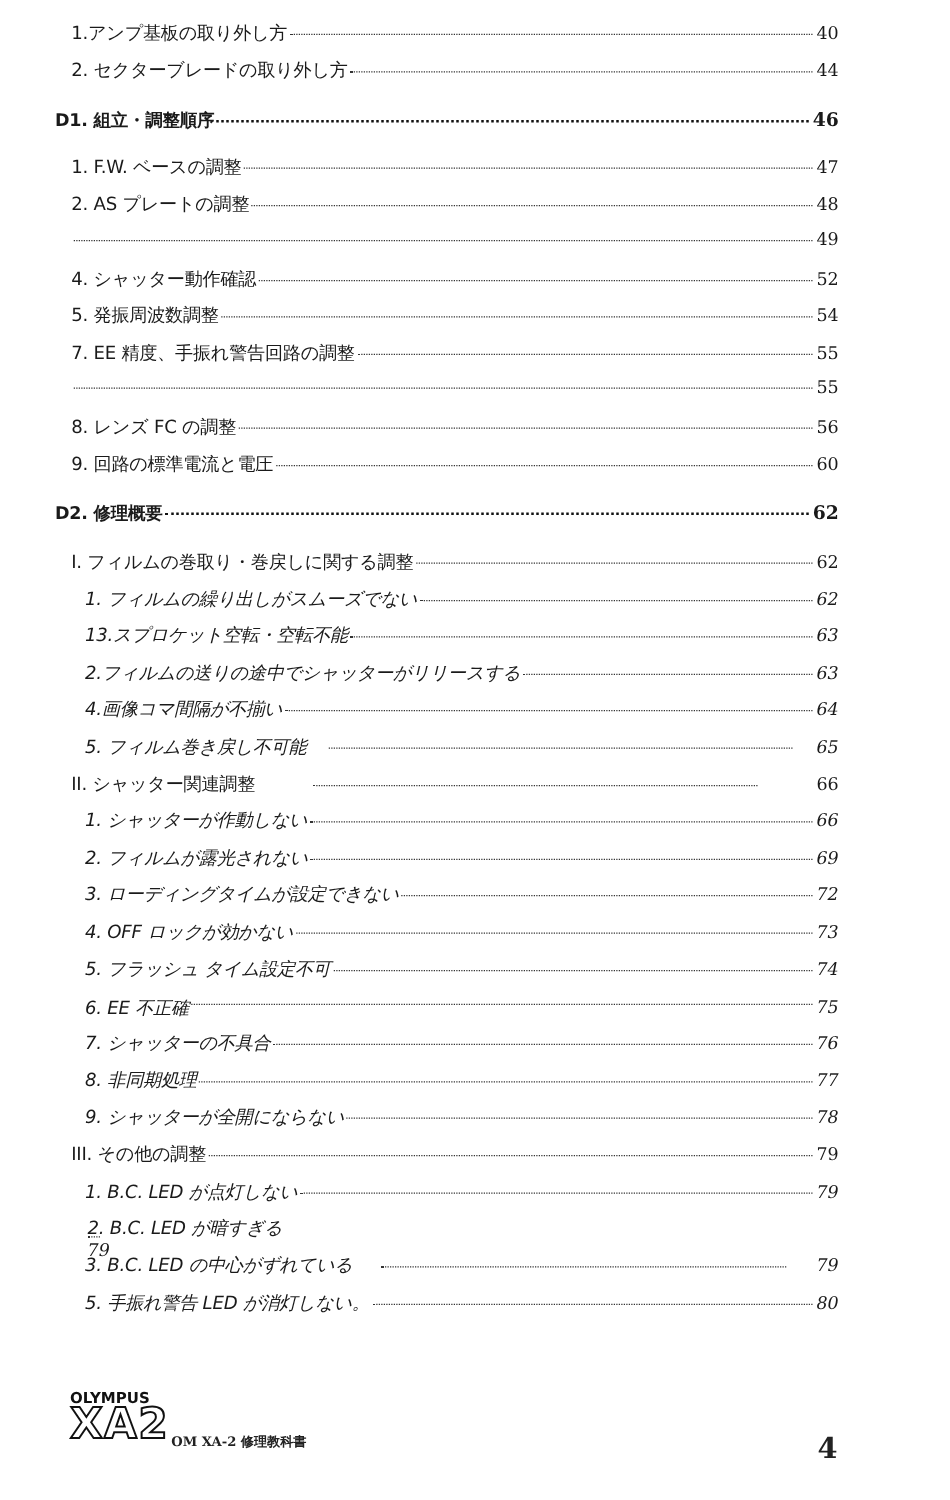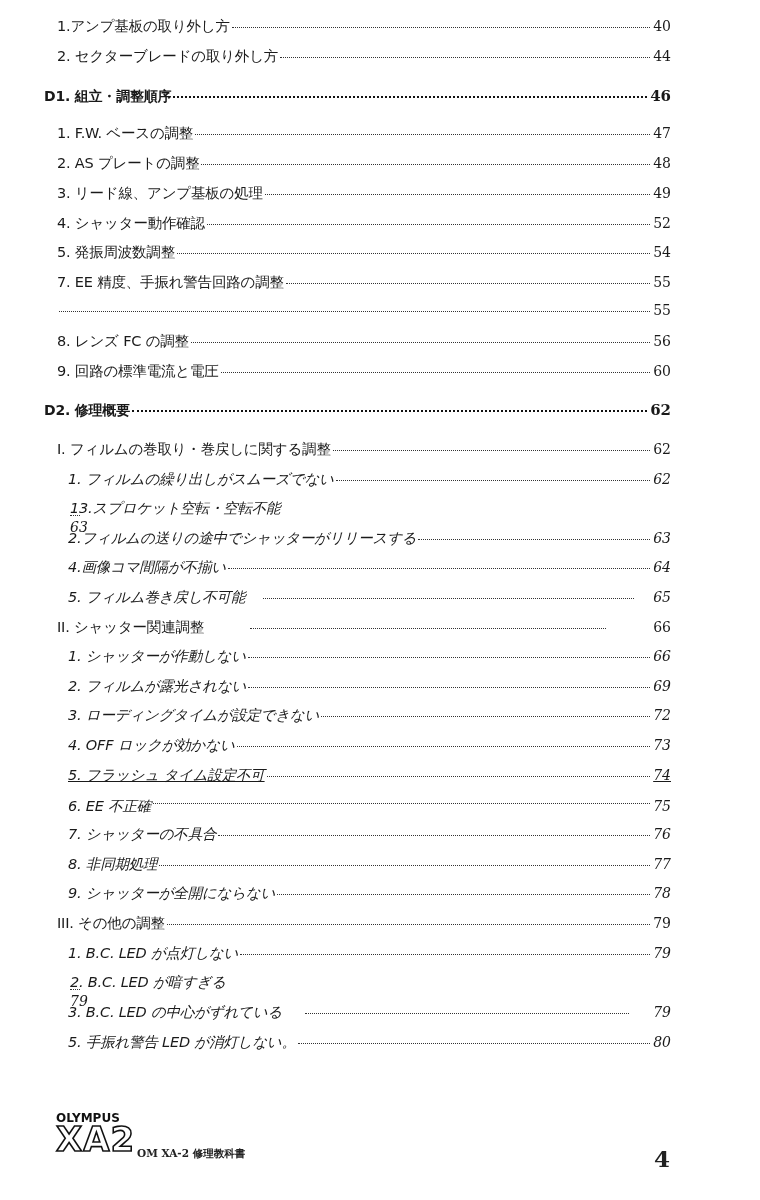--- a/index.html
+++ b/index.html
@@ -47,21 +47,20 @@
       <span class="label">1. F.W. ベースの調整</span>
       <span class="leader"></span>
       <span class="page">47</span>
     </div>
     <div class="row l1" style="top: 154px;">
       <span class="label">2. AS プレートの調整</span>
       <span class="leader"></span>
       <span class="page">48</span>
     </div>
     <div class="row l1" style="top: 184px;">
-      <span class="label">3. リード線、アンプ基板の処理</span>
       <span class="leader"></span>
       <span class="page">49</span>
     </div>
     <div class="row l1" style="top: 214px;">
       <span class="label">4. シャッター動作確認</span>
       <span class="leader"></span>
       <span class="page">52</span>
     </div>
     <div class="row l1" style="top: 243px;">
       <span class="label">5. 発振周波数調整</span>
@@ -95,21 +94,21 @@
     <div class="row l1" style="top: 440px;">
       <span class="label">I. フィルムの巻取り・巻戻しに関する調整</span>
       <span class="leader"></span>
       <span class="page">62</span>
     </div>
     <div class="row l2" style="top: 470px;">
       <span class="label">1. フィルムの繰り出しがスムーズでない</span>
       <span class="leader"></span>
       <span class="page">62</span>
     </div>
-    <div class="row l2" style="top: 499px; flex-direction: column;">
+    <div class="row l2" style="top: 499px;">
       <span class="label">13.スプロケット空転・空転不能</span>
       <span class="leader"></span>
       <span class="page">63</span>
     </div>
     <div class="row l2" style="top: 529px;">
       <span class="label">2.フィルムの送りの途中でシャッターがリリースする</span>
       <span class="leader"></span>
       <span class="page">63</span>
     </div>
     <div class="row l2" style="top: 558px;">
@@ -140,21 +139,21 @@
     <div class="row l2" style="top: 706px;">
       <span class="label">3. ローディングタイムが設定できない</span>
       <span class="leader"></span>
       <span class="page">72</span>
     </div>
     <div class="row l2" style="top: 736px;">
       <span class="label">4. OFF ロックが効かない</span>
       <span class="leader"></span>
       <span class="page">73</span>
     </div>
-    <div class="row l2" style="top: 766px; text-decoration: underline;">
+    <div class="row l2" style="top: 766px;">
       <span class="label">5. フラッシュ タイム設定不可</span>
       <span class="leader"></span>
       <span class="page">74</span>
     </div>
     <div class="row l2" style="top: 795px; align-items: center;">
       <span class="label">6. EE 不正確</span>
       <span class="leader"></span>
       <span class="page">75</span>
     </div>
     <div class="row l2" style="top: 825px;">

